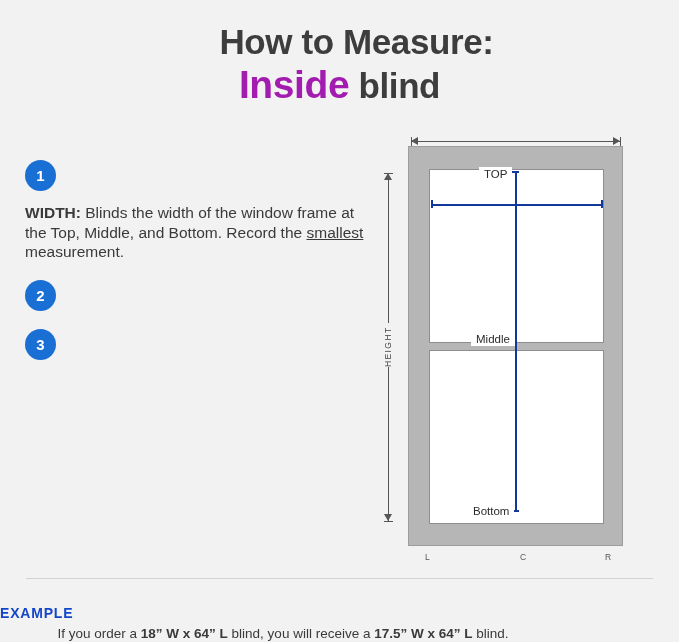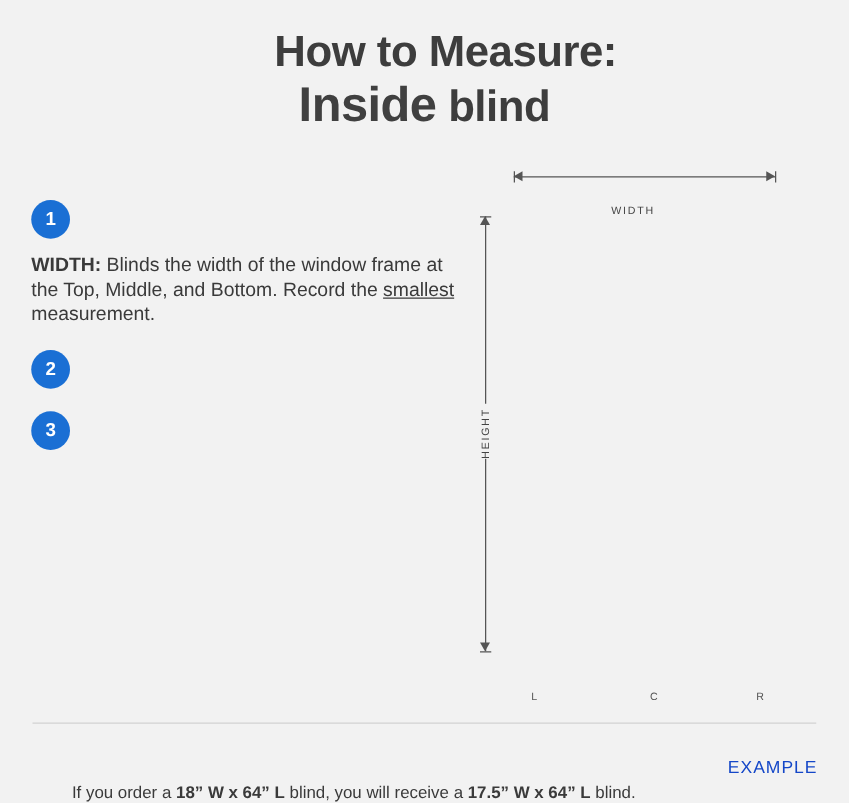--- a/index.html
+++ b/index.html
@@ -38,21 +38,21 @@
     margin-left: 34px;
   }
   .title-line2 {
     font-size: 35px;
     font-weight: bold;
     color: #3d3d3d;
     line-height: 46px;
     letter-spacing: -0.4px;
   }
   .title-accent {
-    color: #404040;
+    color: #a21caf;
     font-size: 39px;
     font-weight: bold;
     text-align: center;
   }
 
   
   .steps {
     position: absolute;
     top: 160px;
     left: 25px;
@@ -240,23 +240,23 @@
     top: 578px;
     width: 627px;
     height: 1px;
     background: #d2d2d2;
   }
   .example-title {
     position: absolute;
     top: 605px;
     left: 0;
     width: 654px;
-    text-align: right;
+    text-align: left;
     font-size: 14px;
-    font-weight: normal;
+    font-weight: bold;
     color: #1447c8;
     letter-spacing: 0.8px;
   }
   .example-text {
     position: absolute;
     top: 626px;
     left: 0;
     width: 566px;
     text-align: center;
     font-size: 13.5px;
@@ -300,20 +300,36 @@
     <div class="cap-v" style="left:245px; top:9px;"></div>
     <div class="dim-label" style="left:110px; top:7px;margin-top:28px;">WIDTH</div>
 
     <div class="arrow-line-v" style="left:13px; top:45px; height:348px;"></div>
     <div class="tri tri-up" style="left:9px; top:45px;"></div>
     <div class="tri tri-down" style="left:9px; top:386px;"></div>
     <div class="cap-h" style="left:9px; top:45px;"></div>
     <div class="cap-h" style="left:9px; top:393px;"></div>
     <div class="dim-label-v" style="left:-9px; top:212px; width:44px;">HEIGHT</div>
 
+    <div class="win-frame">
+      <div class="win-inner"></div>
+      <div class="sash-divider"></div>
+
+      <div class="blue-h" style="left:22px; top:57px; width:171px;"></div>
+      <div class="blue-cap-v" style="left:22px; top:53px;"></div>
+      <div class="blue-cap-v" style="left:192px; top:53px;"></div>
+
+      <div class="blue-v" style="left:106px; top:24px; height:340px;"></div>
+      <div class="blue-cap-h" style="left:102px; top:24px;"></div>
+      <div class="blue-cap-h" style="left:102px; top:363px;"></div>
+
+      <div class="inner-label" style="left:70px; top:20px;">TOP</div>
+      <div class="inner-label" style="left:62px; top:185px;">Middle</div>
+      <div class="inner-label" style="left:59px; top:357px;">Bottom</div>
+    </div>
 
     <div class="foot-label" style="left:50px; top:424px;">L</div>
     <div class="foot-label" style="left:145px; top:424px;">C</div>
     <div class="foot-label" style="left:230px; top:424px;">R</div>
 
   </div>
 
   <div class="divider"></div>
   <div class="example-title">EXAMPLE</div>
   <div class="example-text"><span>If you order a </span><b>18” W x 64” L</b><span> blind, you will receive a </span><b>17.5” W x 64” L</b><span> blind.</span></div>

